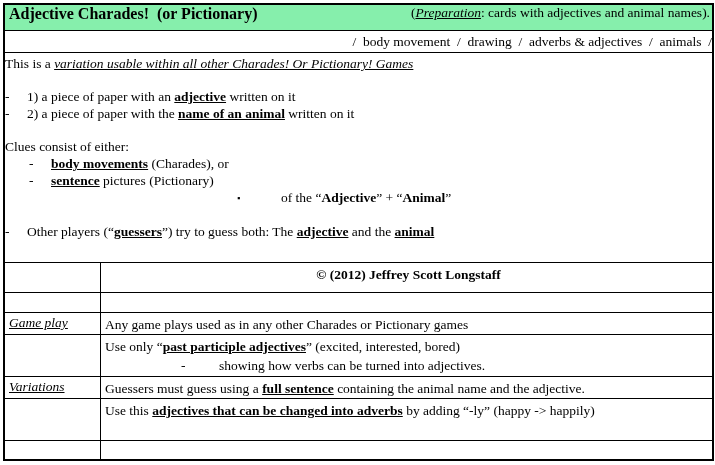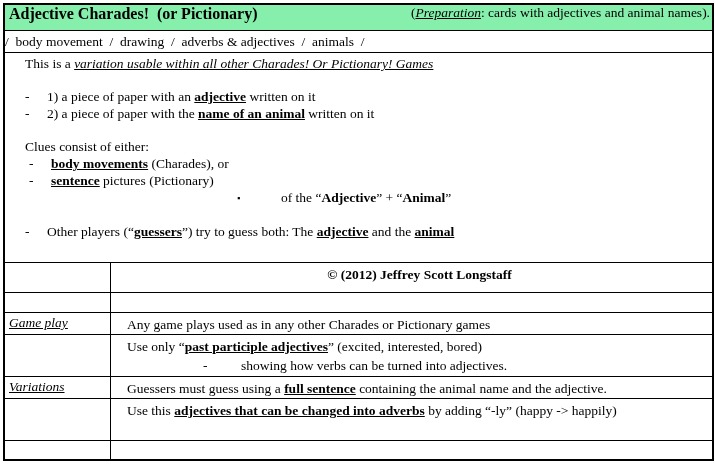--- a/index.html
+++ b/index.html
@@ -15,38 +15,38 @@
   .row-header{
     height:25px;background:#86efac;
     display:flex;justify-content:space-between;
     padding:0 2px 0 4px;border-bottom:1px solid #000;
   }
   .title{font-weight:bold;font-size:16px;white-space:pre;}
   .prep{white-space:pre;}
 
   
   .keywords{
-    height:21px;line-height:21px;text-align:left;
+    height:21px;line-height:21px;text-align:right;
     border-bottom:1px solid #000;white-space:pre;
   }
 
   
   .bigcell{height:207px;padding-top:2px;overflow:hidden;}
-  .line{line-height:17px;min-height:17px;padding-left:20px;white-space:pre-wrap;}
+  .line{line-height:17px;min-height:17px;padding-left:0;white-space:pre-wrap;}
   .blank{height:16px;min-height:16px;}
   .dash-ind{display:inline-block;width:22px;}
   .dash2{padding-left:24px;}
   .bullet{padding-left:232px;}
   .sq{display:inline-block;width:44px;font-size:9px;vertical-align:1px;}
 
   
   .frow{display:flex;border-top:1px solid #000;overflow:hidden;box-sizing:border-box;}
-  .fleft{width:106px;flex-shrink:0;border-right:1px solid #000;padding:2px 0 0 4px;box-sizing:border-box;white-space:pre;}
+  .fleft{width:96px;flex-shrink:0;border-right:1px solid #000;padding:2px 0 0 4px;box-sizing:border-box;white-space:pre;}
   .fright{flex:1;padding:2px 0 0 4px;overflow:hidden;}
-  .fline{line-height:19px;min-height:19px;white-space:pre-wrap;margin-left:12px;}
+  .fline{line-height:19px;min-height:19px;white-space:pre-wrap;}
   .center-cell .fline{text-align:center;padding-left:0;}
   .r-c{height:30px;}
   .r-0{height:20px;}
   .r-1{height:22px;}
   .r-2{height:42px;}
   .frow:last-child{height:19px;}
 
   
   .b{font-weight:bold;}
   .u{text-decoration:underline;}

